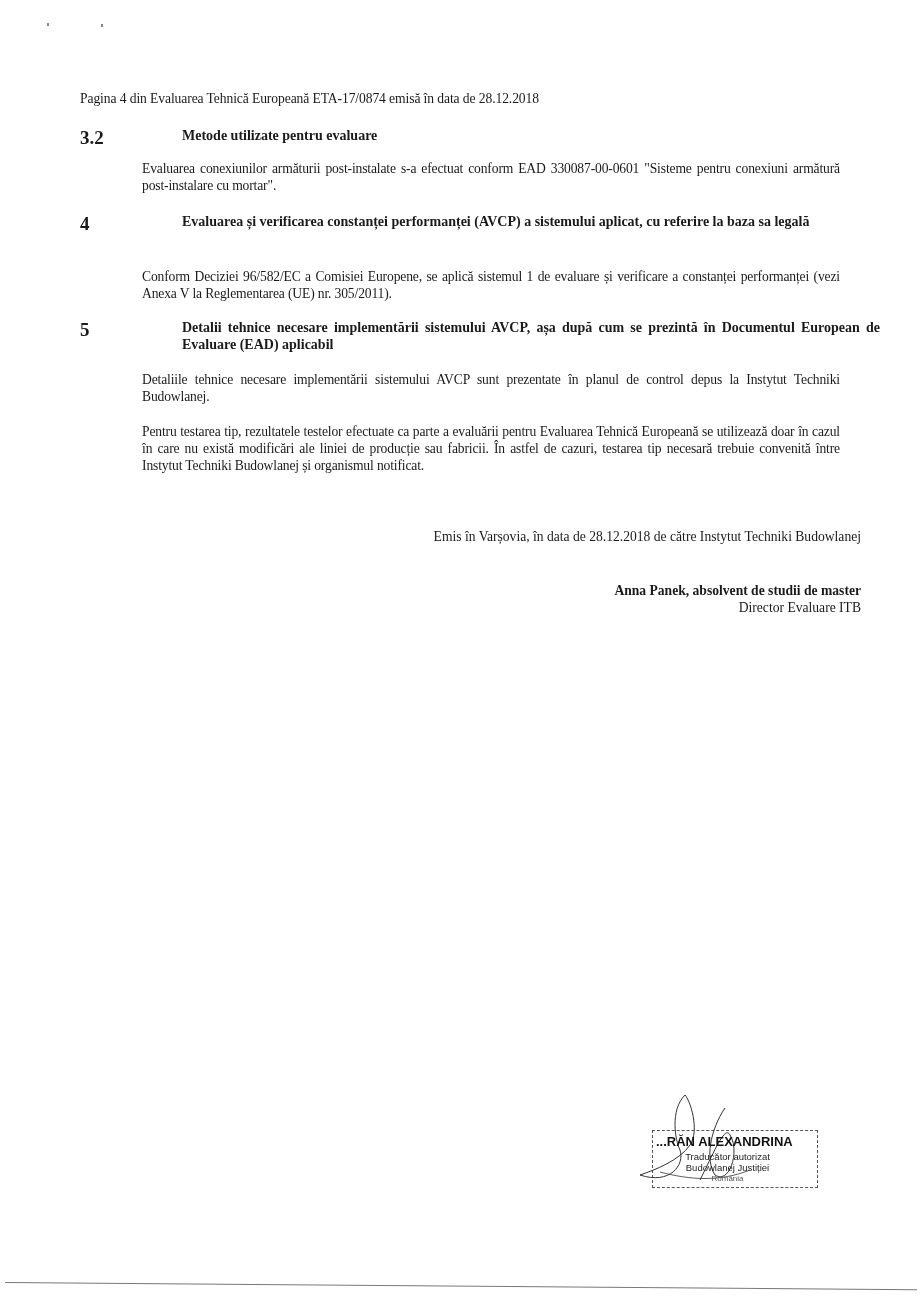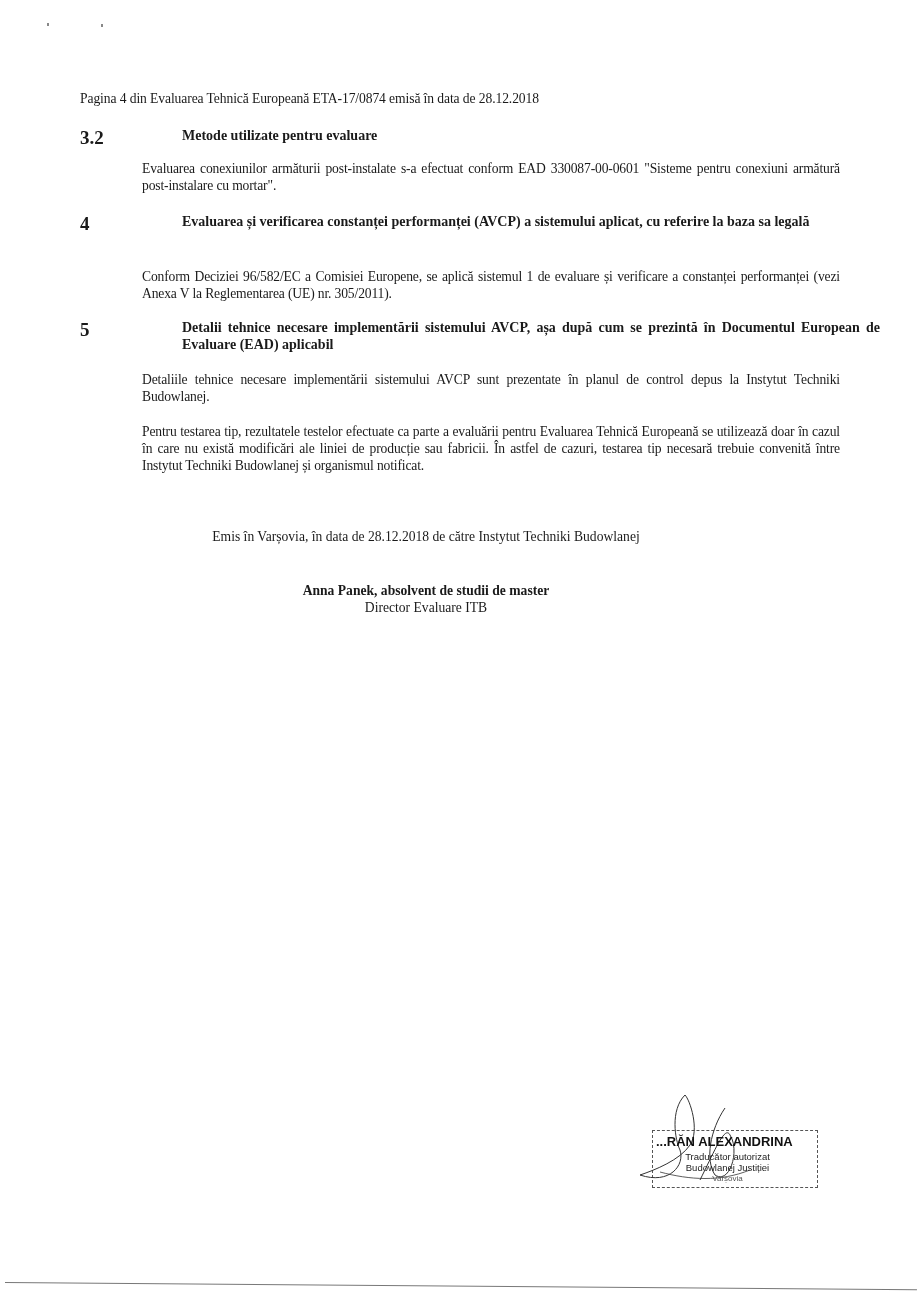--- a/index.html
+++ b/index.html
@@ -3,21 +3,21 @@
 <meta charset="utf-8">
 <style>
   html, body { margin: 0; padding: 0; background: #ffffff; }
   body { width: 920px; height: 1301px; position: relative; overflow: hidden;
          font-family: "Liberation Serif", "DejaVu Serif", serif; color: #1a1a1a; }
   .abs { position: absolute; }
   .header { left: 80px; top: 91px; font-size: 13.6px; letter-spacing: -0.1px; }
   .sec-num { left: 80px; font-size: 19px; font-weight: bold; }
   .sec-title { left: 150px; width: 698px; font-size: 14px; font-weight: bold; line-height: 17px; text-align: justify; margin-left: 32px; }
   .para { left: 142px; width: 698px; font-size: 13.6px; line-height: 17px; text-align: justify; letter-spacing: -0.15px; }
-  .center { left: 0; width: 852px; text-align: center; font-size: 13.6px; line-height: 17px; }
+  .center { left: 9px; width: 852px; text-align: right; font-size: 13.6px; line-height: 17px; }
   .stamp { left: 630px; top: 1090px; width: 195px; height: 100px; }
   .stamp-box { position: absolute; left: 22px; top: 40px; width: 164px; height: 56px; border: 1px dashed #555; }
   .stamp-name { position: absolute; left: 26px; top: 44px; font-family: "Liberation Sans", sans-serif; font-weight: bold; font-size: 13px; color: #111; letter-spacing: 0px; }
   .stamp-line { position: absolute; left: 0; width: 195px; text-align: center; font-family: "Liberation Sans", sans-serif; font-size: 9.5px; color: #222; line-height: 10px; }
   .bottom-line { left: 5px; top: 1282px; width: 912px; height: 0; border-top: 1.5px solid #555; transform: rotate(0.45deg); transform-origin: left; opacity: 0.8; }
   .speck { width: 2px; height: 3px; background: #888; }
 </style>
 </head>
 <body>
 
@@ -46,16 +46,16 @@
 <div class="abs stamp">
   <div class="stamp-box"></div>
   <svg width="195" height="100" style="position:absolute;left:0;top:0;">
     <path d="M55 5 C40 20, 45 50, 50 60 C55 75, 40 95, 10 85 C25 80, 50 70, 60 55 C70 40, 60 10, 55 5 Z" fill="none" stroke="#333" stroke-width="1"></path>
     <path d="M95 18 C80 40, 75 70, 85 85 C100 95, 110 60, 100 45 C95 35, 85 60, 70 90" fill="none" stroke="#333" stroke-width="1"></path>
     <path d="M30 82 C60 90, 90 92, 120 80" fill="none" stroke="#333" stroke-width="0.8"></path>
   </svg>
   <div class="stamp-name">...RĂN ALEXANDRINA</div>
   <div class="stamp-line" style="top:62px;">Traducător autorizat</div>
   <div class="stamp-line" style="top:73px;">Budowlanej Justiției</div>
-  <div class="stamp-line" style="top:84px;font-size:8px;color:#555;">Varșovia</div>
+  <div class="stamp-line" style="top:84px;font-size:8px;color:#555;">România</div>
 </div>
 
 <div class="abs bottom-line"></div>
 
 </body></html>

